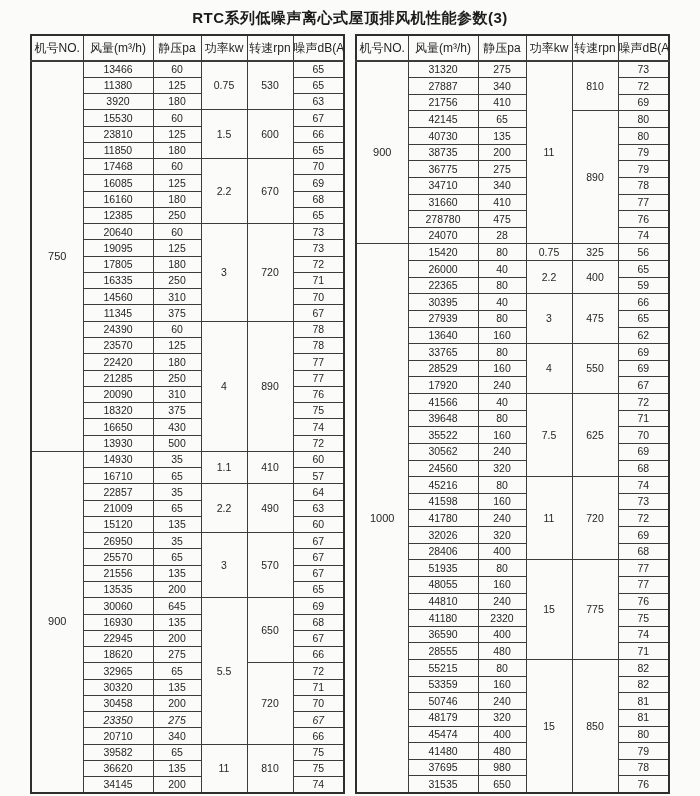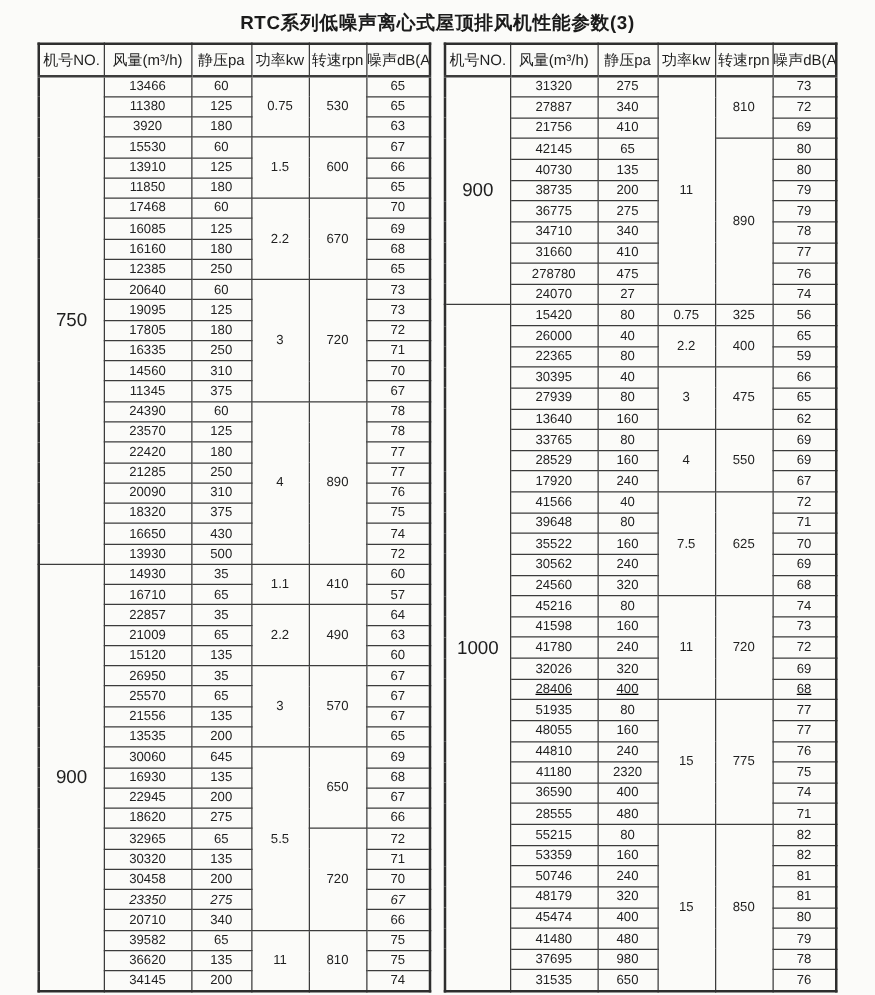--- a/index.html
+++ b/index.html
@@ -48,21 +48,21 @@
     overflow: hidden;
     font-weight: normal;
     line-height: 1;
   }
   table.perf thead th {
     height: 24px;
     border-bottom: 2px solid #3c3c3c;
     font-size: 12px;
   }
   table.perf td.model-cell {
-    font-size: 15px;
+    font-size: 11px;
     margin-top: 44px;
   }
 </style>
 </head>
 <body>
 
 <div class="page">
   <h1 class="title">RTC系列低噪声离心式屋顶排风机性能参数(3)</h1>
   <div class="tables-wrap">
     <table class="perf">
@@ -104,21 +104,21 @@
             <td>63</td>
           </tr>
           <tr style="height: 16.27px;">
             <td>15530</td>
             <td>60</td>
             <td rowspan="3">1.5</td>
             <td rowspan="3">600</td>
             <td>67</td>
           </tr>
           <tr style="height: 16.27px;">
-            <td>13910</td>
+            <td>23810</td>
             <td>125</td>
             <td>66</td>
           </tr>
           <tr style="height: 16.27px;">
             <td>11850</td>
             <td>180</td>
             <td>65</td>
           </tr>
           <tr style="height: 16.27px;">
             <td>17468</td>
@@ -404,21 +404,21 @@
             <td>410</td>
             <td>77</td>
           </tr>
           <tr style="height: 16.64px;">
             <td>278780</td>
             <td>475</td>
             <td>76</td>
           </tr>
           <tr style="height: 16.64px;">
             <td>24070</td>
-            <td>27</td>
+            <td>28</td>
             <td>74</td>
           </tr>
           <tr style="height: 16.64px;">
             <td rowspan="33" class="model-cell">1000</td>
             <td>15420</td>
             <td>80</td>
             <td>0.75</td>
             <td>325</td>
             <td>56</td>
           </tr>
@@ -510,21 +510,21 @@
           <tr style="height: 16.64px;">
             <td>41780</td>
             <td>240</td>
             <td>72</td>
           </tr>
           <tr style="height: 16.64px;">
             <td>32026</td>
             <td>320</td>
             <td>69</td>
           </tr>
-          <tr style="height: 16.64px; text-decoration: underline;">
+          <tr style="height: 16.64px;">
             <td>28406</td>
             <td>400</td>
             <td>68</td>
           </tr>
           <tr style="height: 16.64px;">
             <td>51935</td>
             <td>80</td>
             <td rowspan="6">15</td>
             <td rowspan="6">775</td>
             <td>77</td>

